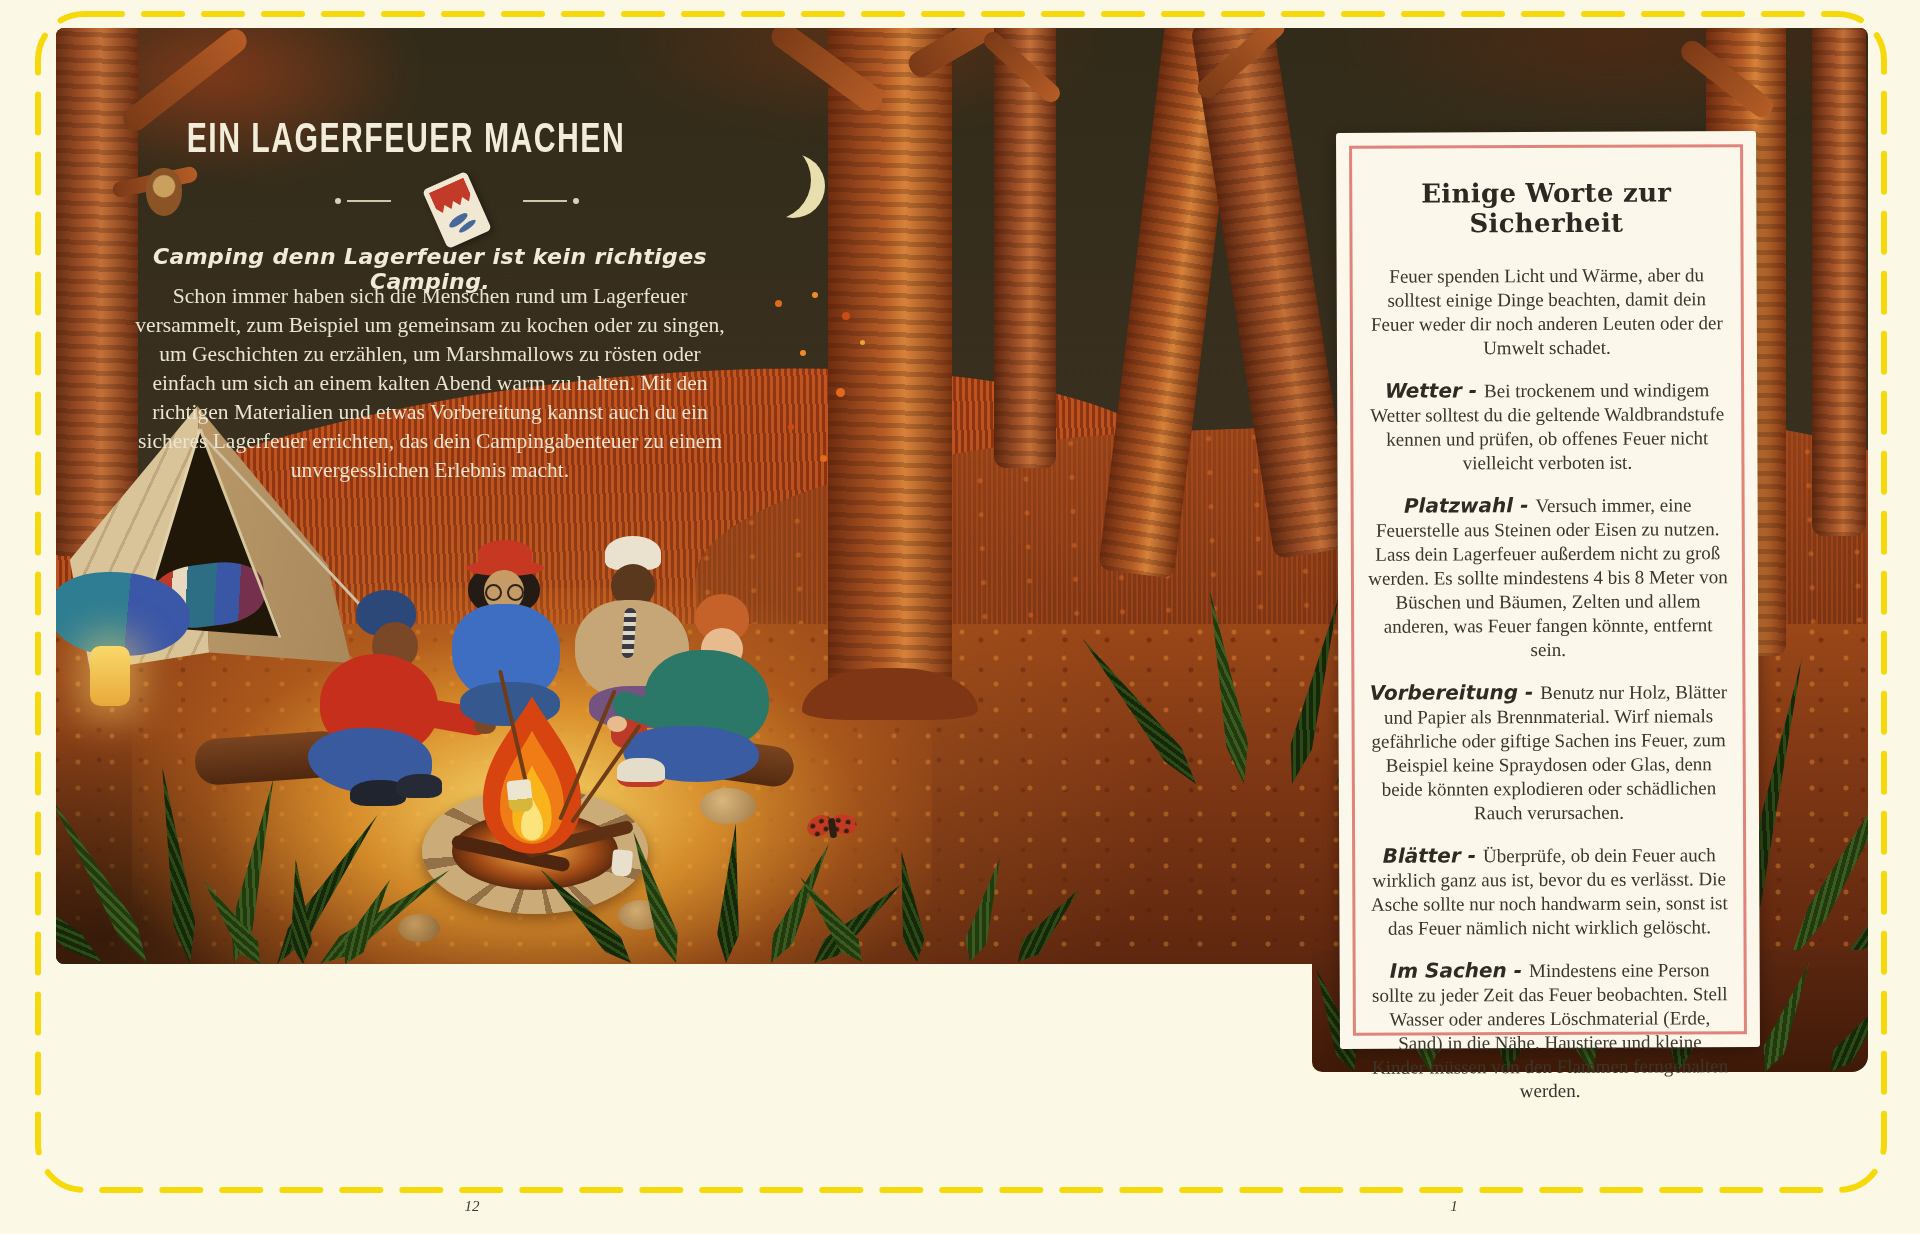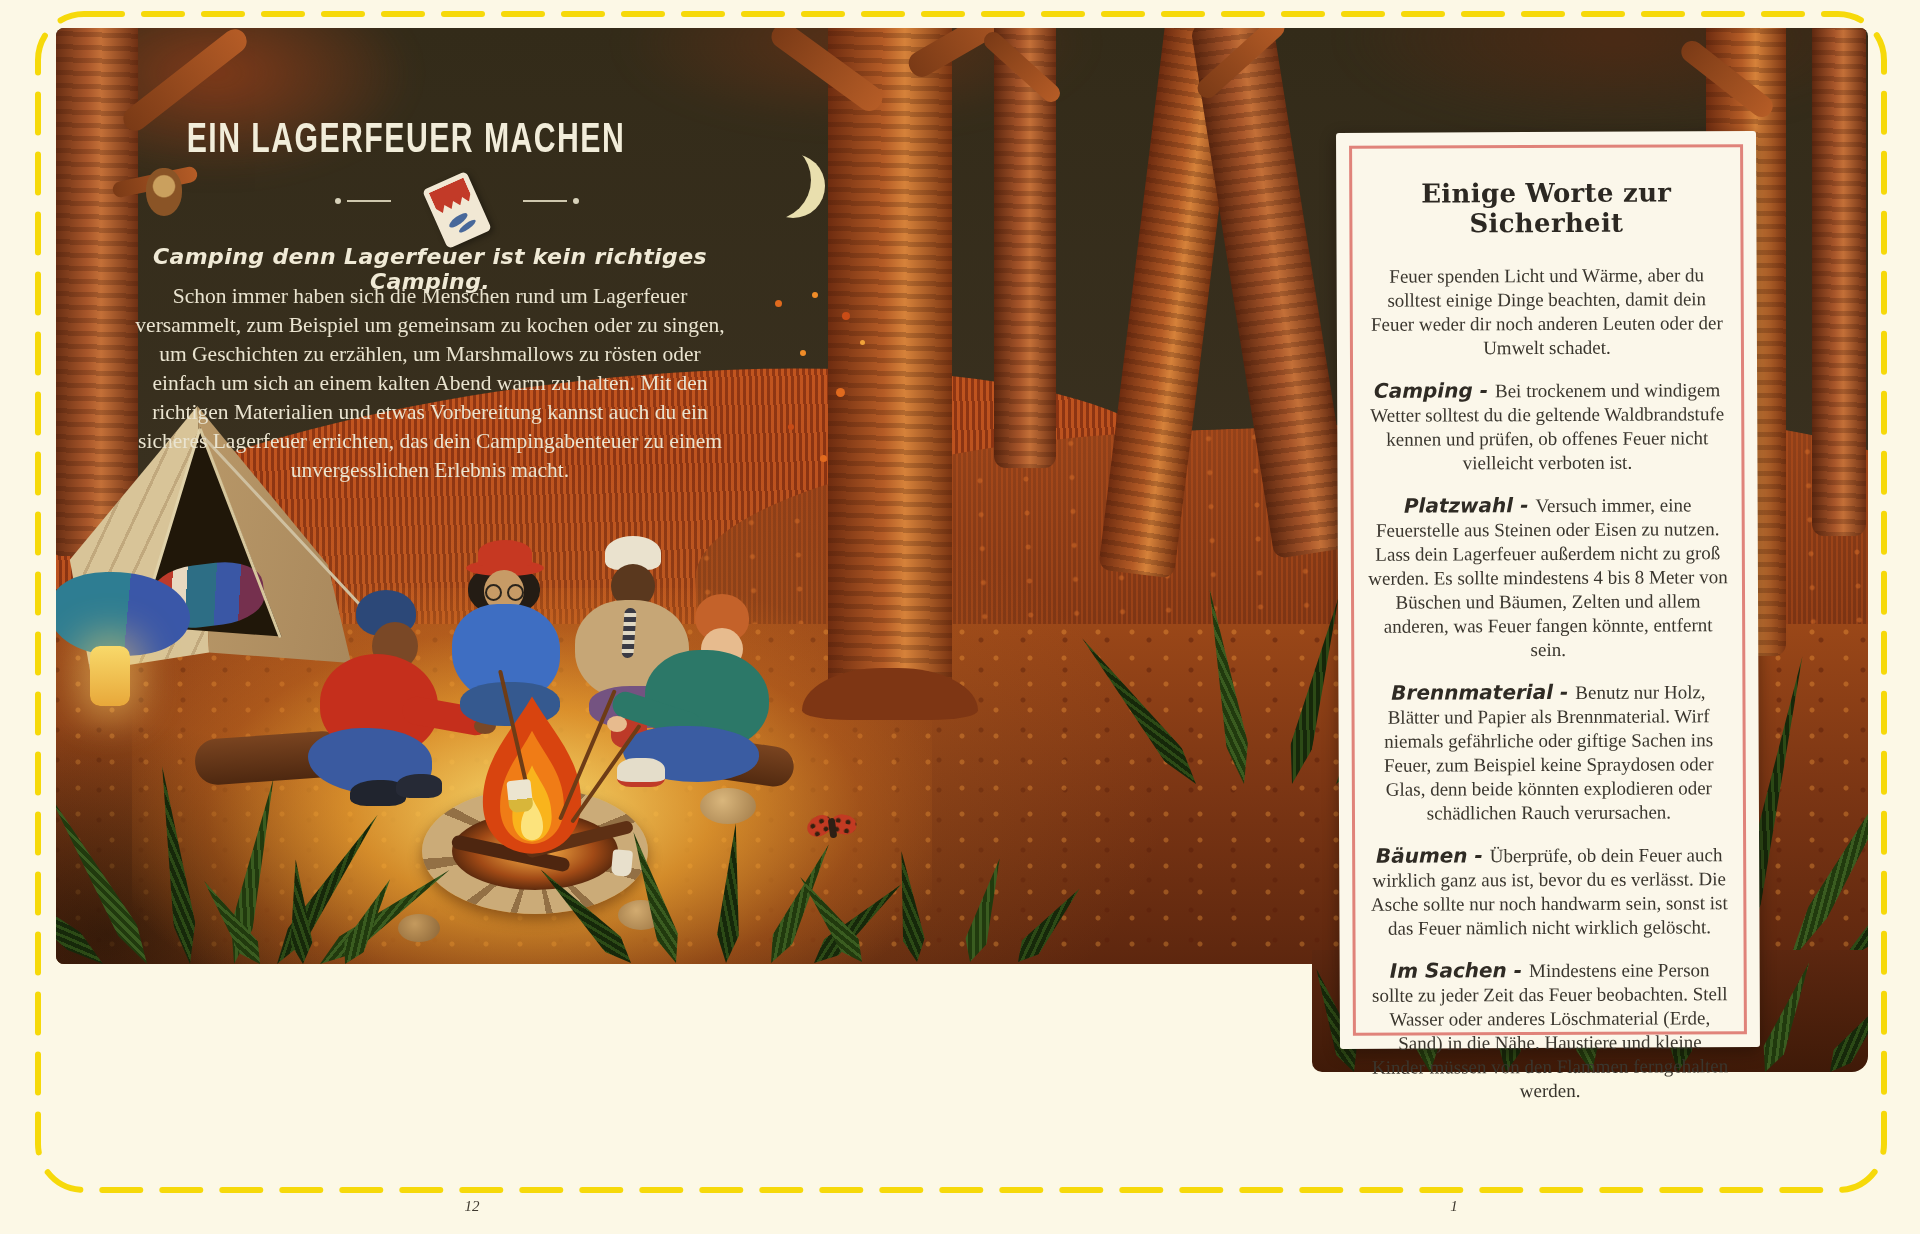--- a/index.html
+++ b/index.html
@@ -303,22 +303,22 @@
       <i class="frond" style="height:120px;left:50%;transform:rotate(-12deg);"></i>
       <i class="frond d" style="height:114px;left:66%;transform:rotate(8deg);"></i>
       <i class="frond" style="height:118px;left:82%;transform:rotate(22deg);"></i>
       <i class="frond d" style="height:100px;left:94%;transform:rotate(38deg);"></i>
     </div>
   </div>
 
   <div class="safety-box">
     <h2>Einige Worte zur Sicherheit</h2>
     <p class="sb-intro">Feuer spenden Licht und Wärme, aber du solltest einige Dinge beachten, damit dein Feuer weder dir noch anderen Leuten oder der Umwelt schadet.</p>
-    <p class="sb-item"><span class="lead">Camping -</span><span>Bei trockenem und windigem Wetter solltest du die geltende Waldbrandstufe kennen und prüfen, ob offenes Feuer nicht vielleicht verboten ist.</span></p>
+    <p class="sb-item"><span class="lead">Wetter -</span><span>Bei trockenem und windigem Wetter solltest du die geltende Waldbrandstufe kennen und prüfen, ob offenes Feuer nicht vielleicht verboten ist.</span></p>
     <p class="sb-item"><span class="lead">Platzwahl -</span><span>Versuch immer, eine Feuerstelle aus Steinen oder Eisen zu nutzen. Lass dein Lagerfeuer außerdem nicht zu groß werden. Es sollte mindestens 4 bis 8 Meter von Büschen und Bäumen, Zelten und allem anderen, was Feuer fangen könnte, entfernt sein.</span></p>
-    <p class="sb-item"><span class="lead">Brennmaterial -</span><span>Benutz nur Holz, Blätter und Papier als Brennmaterial. Wirf niemals gefährliche oder giftige Sachen ins Feuer, zum Beispiel keine Spraydosen oder Glas, denn beide könnten explodieren oder schädlichen Rauch verursachen.</span></p>
-    <p class="sb-item"><span class="lead">Bäumen -</span><span>Überprüfe, ob dein Feuer auch wirklich ganz aus ist, bevor du es verlässt. Die Asche sollte nur noch handwarm sein, sonst ist das Feuer nämlich nicht wirklich gelöscht.</span></p>
+    <p class="sb-item"><span class="lead">Vorbereitung -</span><span>Benutz nur Holz, Blätter und Papier als Brennmaterial. Wirf niemals gefährliche oder giftige Sachen ins Feuer, zum Beispiel keine Spraydosen oder Glas, denn beide könnten explodieren oder schädlichen Rauch verursachen.</span></p>
+    <p class="sb-item"><span class="lead">Blätter -</span><span>Überprüfe, ob dein Feuer auch wirklich ganz aus ist, bevor du es verlässt. Die Asche sollte nur noch handwarm sein, sonst ist das Feuer nämlich nicht wirklich gelöscht.</span></p>
     <p class="sb-item"><span class="lead">Im Sachen -</span><span>Mindestens eine Person sollte zu jeder Zeit das Feuer beobachten. Stell Wasser oder anderes Löschmaterial (Erde, Sand) in die Nähe. Haustiere und kleine Kinder müssen von den Flammen ferngehalten werden.</span></p>
   </div>
 
   <div class="pn pn-l">12</div>
   <div class="pn pn-r">1</div>
 </div>
 
 </body></html>

